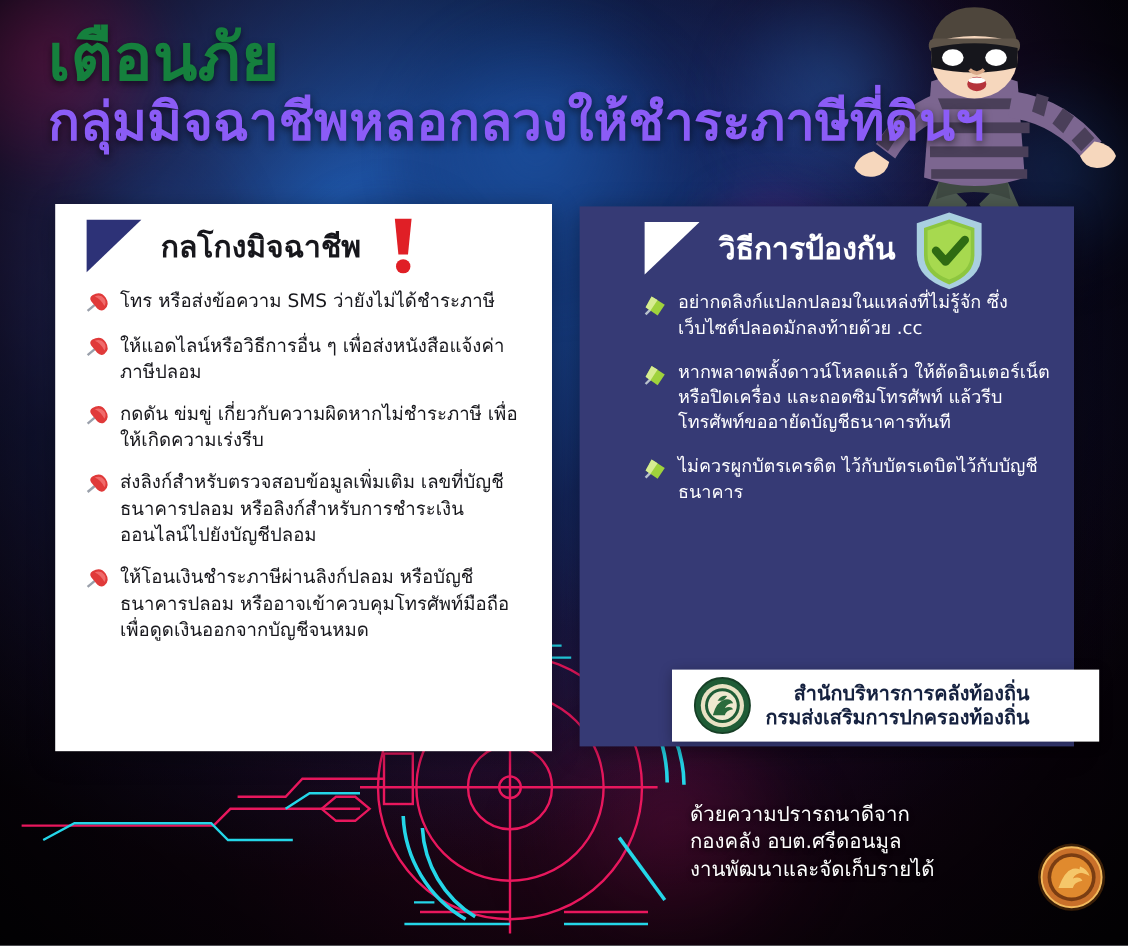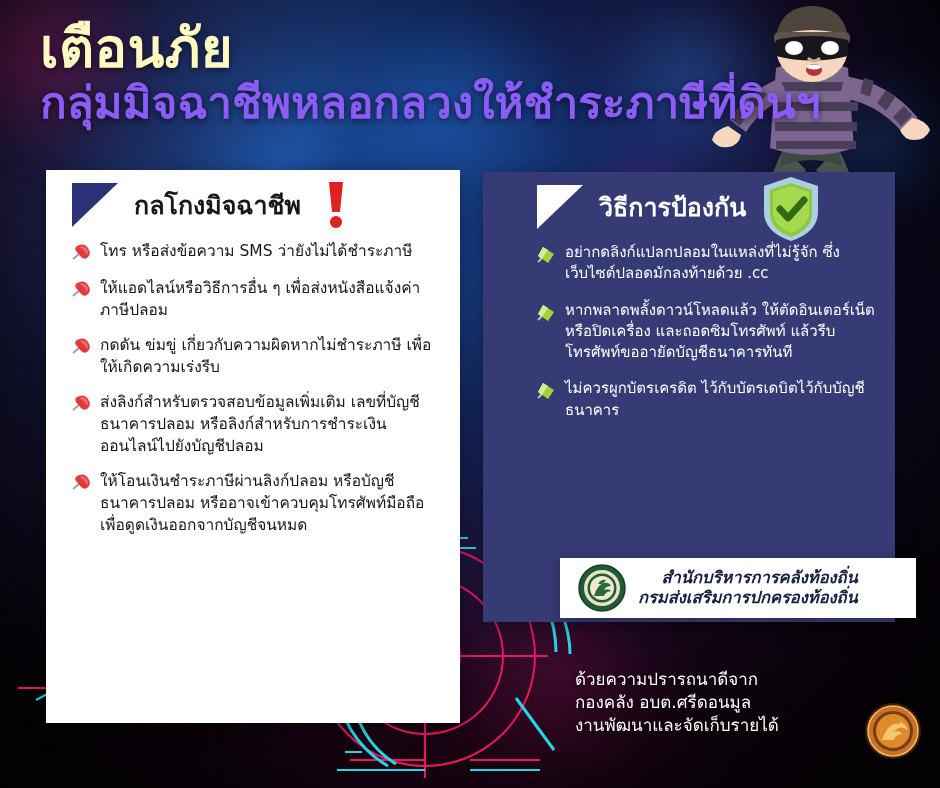--- a/index.html
+++ b/index.html
@@ -44,38 +44,38 @@
     position:absolute; inset:0;
     background:radial-gradient(ellipse at 50% 42%, rgba(0,0,0,0) 38%, rgba(0,0,0,.45) 74%, rgba(0,0,0,.8) 100%);
   }
 
   
   .hud{ position:absolute; left:0; bottom:0; width:620px; height:260px; pointer-events:none; }
 
   
   .headline{ position:absolute; left:40px; top:22px; width:880px; z-index:6; }
   .title-main{
-    font-size:54px; font-weight:bold; color:#fef9c3; line-height:1.0;
+    font-size:54px; font-weight:bold; color:#15803d; line-height:1.0;
     letter-spacing:.5px;
     text-shadow:0 2px 6px rgba(0,0,0,.55);
   }
   .title-sub{
     margin-top:4px;
     font-size:44px; font-weight:bold; color:#8b5cf6; line-height:1.05;
     text-shadow:0 2px 7px rgba(0,0,0,.6);
     white-space:nowrap;
   }
 
   
   .thief{ position:absolute; left:688px; top:0px; width:250px; height:270px; z-index:5; }
 
   
   .card{ position:absolute; z-index:7; }
   .card-left{
-    left:46px; top:170px; width:414px; height:553px;
+    left:46px; top:170px; width:414px; height:456px;
     background:#ffffff; box-shadow:0 4px 20px rgba(0,0,0,.35);
   }
   .card-right{
     left:483px; top:172px; width:412px; height:450px;
     background:#363a75; box-shadow:0 4px 20px rgba(0,0,0,.35);padding-left:28px;
   }
 
   .card-head{ display:flex; align-items:center; height:70px; padding-left:26px; }
   .tri{ width:46px; height:44px; flex:0 0 auto; }
   .card-title{
@@ -97,21 +97,21 @@
   .card-right ul.bullets li{ margin-bottom:15px;justify-content:space-between; }
   .card-right .btext{ font-size:15px; }
 
   
   .agency{
     position:absolute; left:560px; top:558px; width:356px; height:60px;
     background:#ffffff; display:flex; align-items:center; z-index:8;
     box-shadow:0 2px 10px rgba(0,0,0,.3);
   }
   .seal{ width:48px; height:48px; margin-left:18px; flex:0 0 auto; }
-  .agency-lines{ margin-left:12px;font-style:italic; }
+  .agency-lines{ margin-left:12px; }
   .agency-lines div{
     font-size:16.5px; font-weight:bold; color:#15213f; line-height:1.22;
     text-align:right; white-space:nowrap;
   }
 
   
   .credit{
     position:absolute; left:575px; top:668px; width:290px; z-index:8;
     text-align:left;
   }

